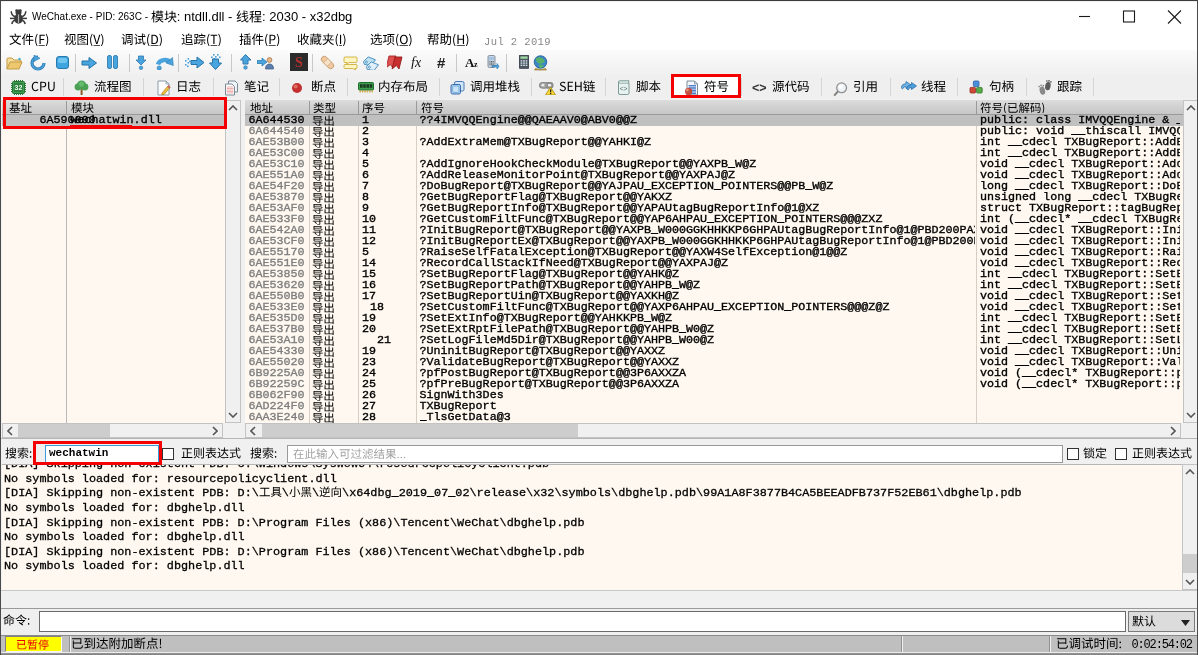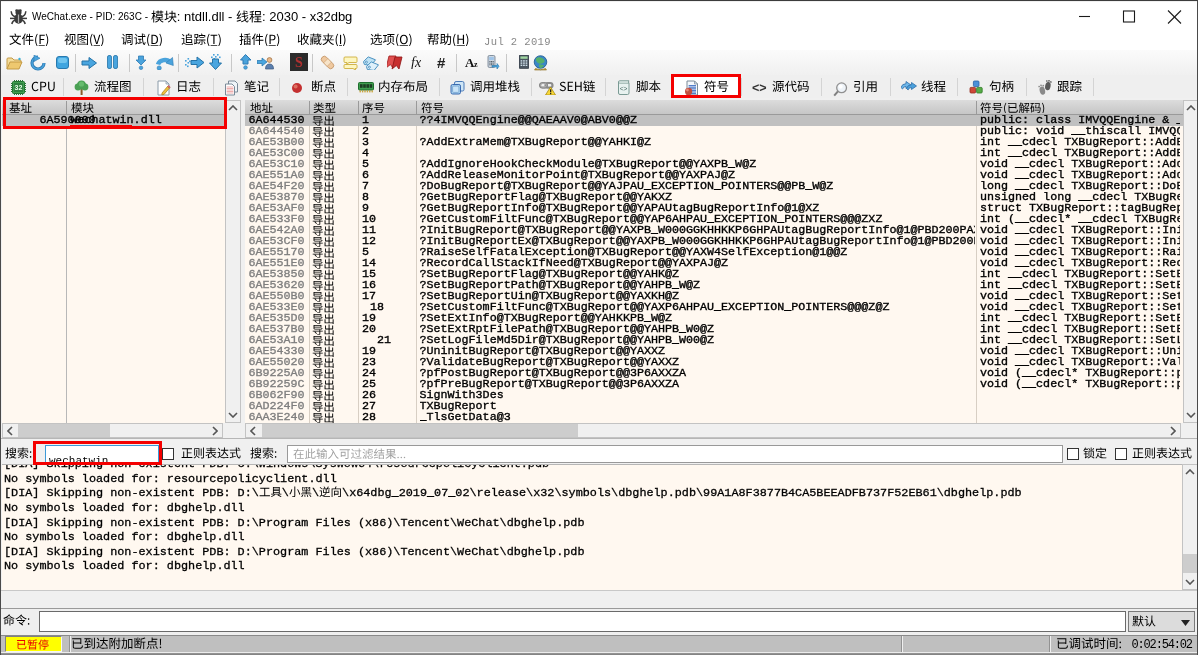--- a/index.html
+++ b/index.html
@@ -1032,21 +1032,21 @@
     <div style="left:670px;top:73px;width:70px;height:24px;border:3px solid #f40000;box-sizing:border-box;z-index:30"></div>
     <div style="left:0px;top:437px;width:1198px;height:26px;background:#f0f0f0;border-top:1px solid #b6b6b6;box-sizing:border-box"></div>
     <div style="left:4px;top:446px;width:40px;height:13px;">
       <svg class="cj" style="width:27.3px;height:12.0px;" viewBox="0 -880 2278 1000" fill="#000">
         <use href="#u641C" x="0"></use>
         <use href="#u7D22" x="1000"></use>
         <use href="#u003A" x="2000"></use>
       </svg>
     </div>
     <div style="left:44px;top:443.5px;width:114px;height:18px;background:#fff;border:1px solid #3c9ad8;box-sizing:border-box">
-      <div style="left:3px;top:9px;width:100px;height:13px;font-family:'Liberation Mono',monospace;font-size:11px;line-height:12px;font-weight:normal">wechatwin</div>
+      <div style="left:3px;top:1px;width:100px;height:13px;font-family:'Liberation Mono',monospace;font-size:11px;line-height:12px;font-weight:bold">wechatwin</div>
     </div>
     <div style="left:32px;top:440px;width:129px;height:24px;border:3px solid #f40000;box-sizing:border-box;z-index:30"></div>
     <div style="left:161px;top:446.5px;width:12px;height:12px;background:#fff;border:1.6px solid #333;box-sizing:border-box"></div>
     <div style="left:180px;top:446px;width:70px;height:13px;">
       <svg class="cj" style="width:60.0px;height:12.0px;" viewBox="0 -880 5000 1000" fill="#000">
         <use href="#u6B63" x="0"></use>
         <use href="#u5219" x="1000"></use>
         <use href="#u8868" x="2000"></use>
         <use href="#u8FBE" x="3000"></use>
         <use href="#u5F0F" x="4000"></use>

